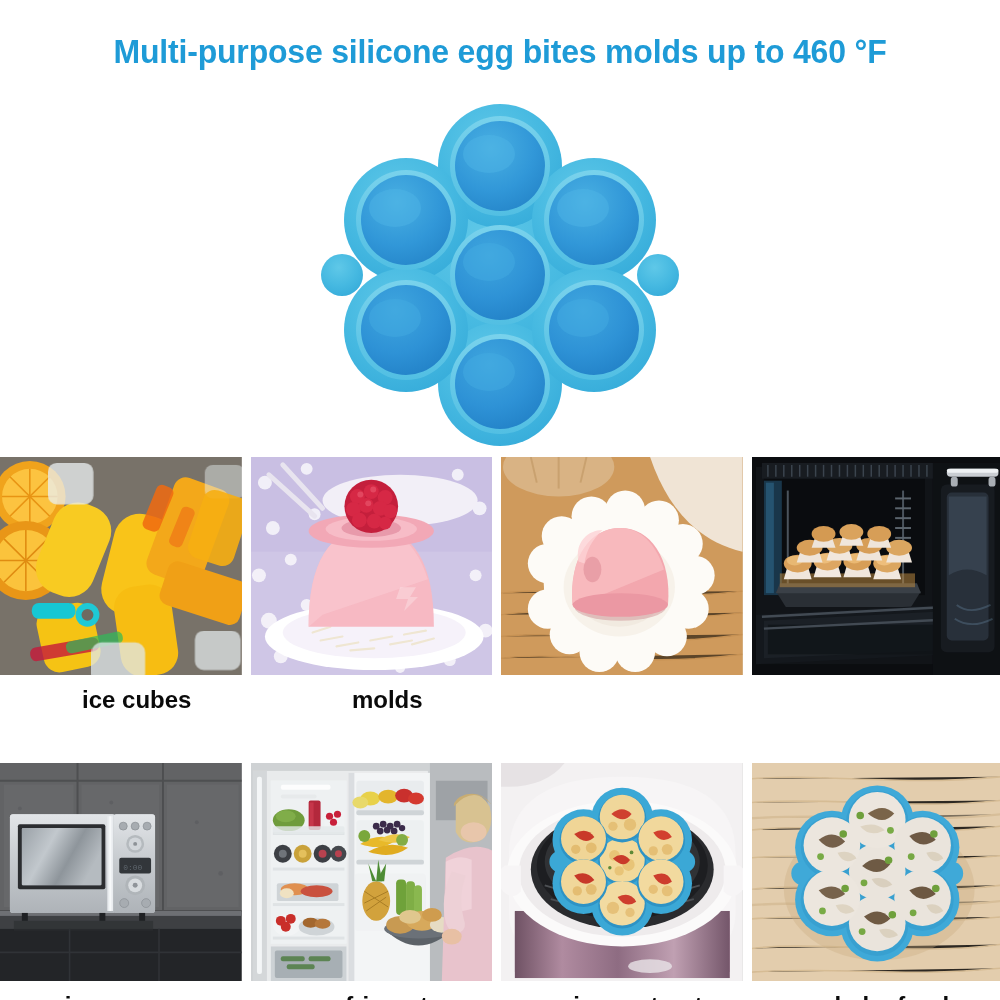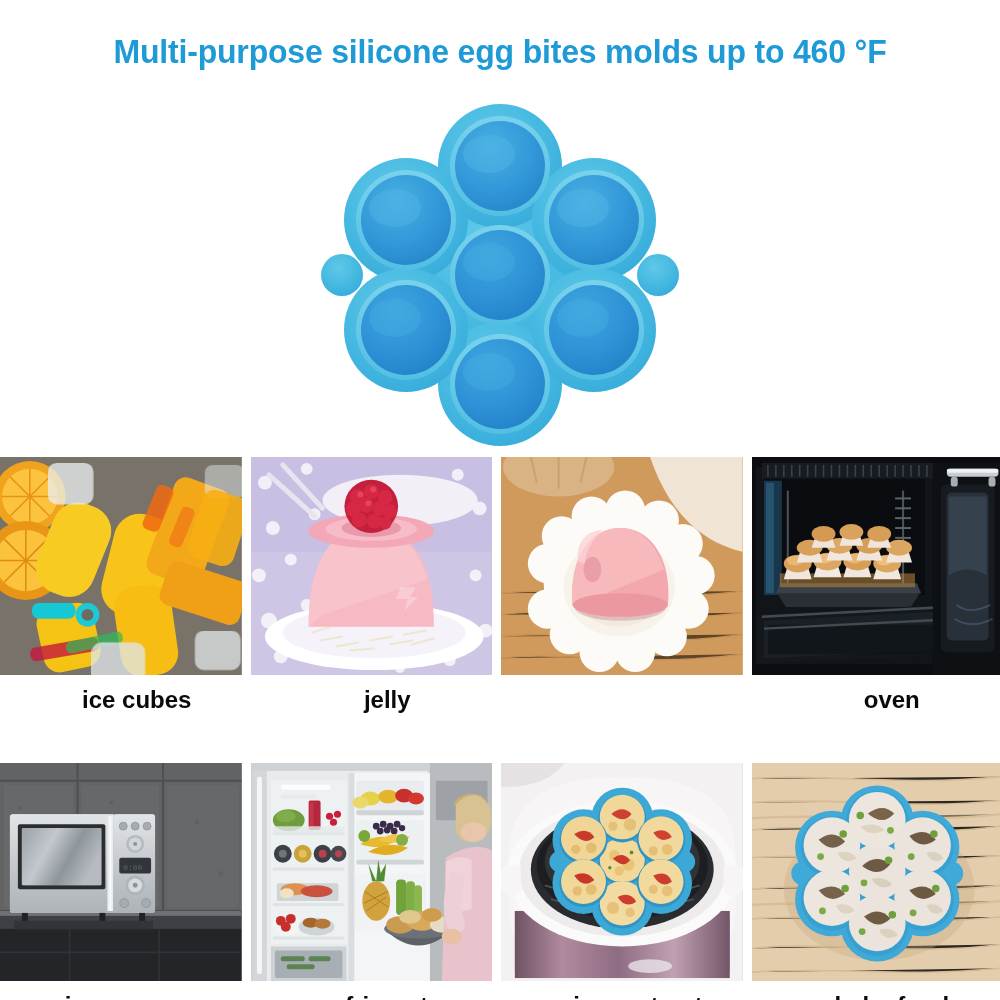--- a/index.html
+++ b/index.html
@@ -301,21 +301,21 @@
             <g fill="#e8536b" opacity="0.7">
               <circle cx="-11" cy="-12" r="3"></circle>
                 <circle cx="2" cy="-17" r="3"></circle>
                 <circle cx="-3" cy="-3" r="3"></circle>
             </g>
           </g>
 
           <path d="M150 132 l16 0 -6 10 8 0 -14 14 4 -12 -12 0 z" fill="#ffffff" opacity="0.28"></path>
         </svg>
       </div>
-      <div class="cell-label">jelly</div>
+      <div class="cell-label">molds</div>
     </div>
 
     <div class="cell">
       <div class="cell-photo">
         <svg viewBox="0 0 243 221" preserveAspectRatio="none">
           <rect width="243" height="221" fill="#d7a164"></rect>
           <rect width="243" height="221" fill="#cf9a5c"></rect>
 
           <g stroke="#c08a4c" stroke-width="1.4" opacity="0.55">
             <path d="M0 160 C60 150 120 172 243 158"></path>
@@ -495,21 +495,20 @@
             <rect x="200" y="20" width="7" height="10" rx="3" fill="#a9aeb4"></rect>
             <rect x="238" y="20" width="7" height="10" rx="3" fill="#a9aeb4"></rect>
           </g>
 
           <g opacity="0.25" stroke="#7fa9c9" stroke-width="2" fill="none">
             <path d="M206 150 C216 158 228 156 240 150"></path>
             <path d="M204 164 C216 172 230 170 242 164"></path>
           </g>
         </svg>
       </div>
-      <div class="cell-label">oven</div>
     </div>
   </div>
 
   <div class="grid-row row-2">
 
     <div class="cell">
       <div class="cell-photo">
         <svg viewBox="0 0 243 221" preserveAspectRatio="none">
           <rect width="243" height="221" fill="#5b5c5e"></rect>
 

